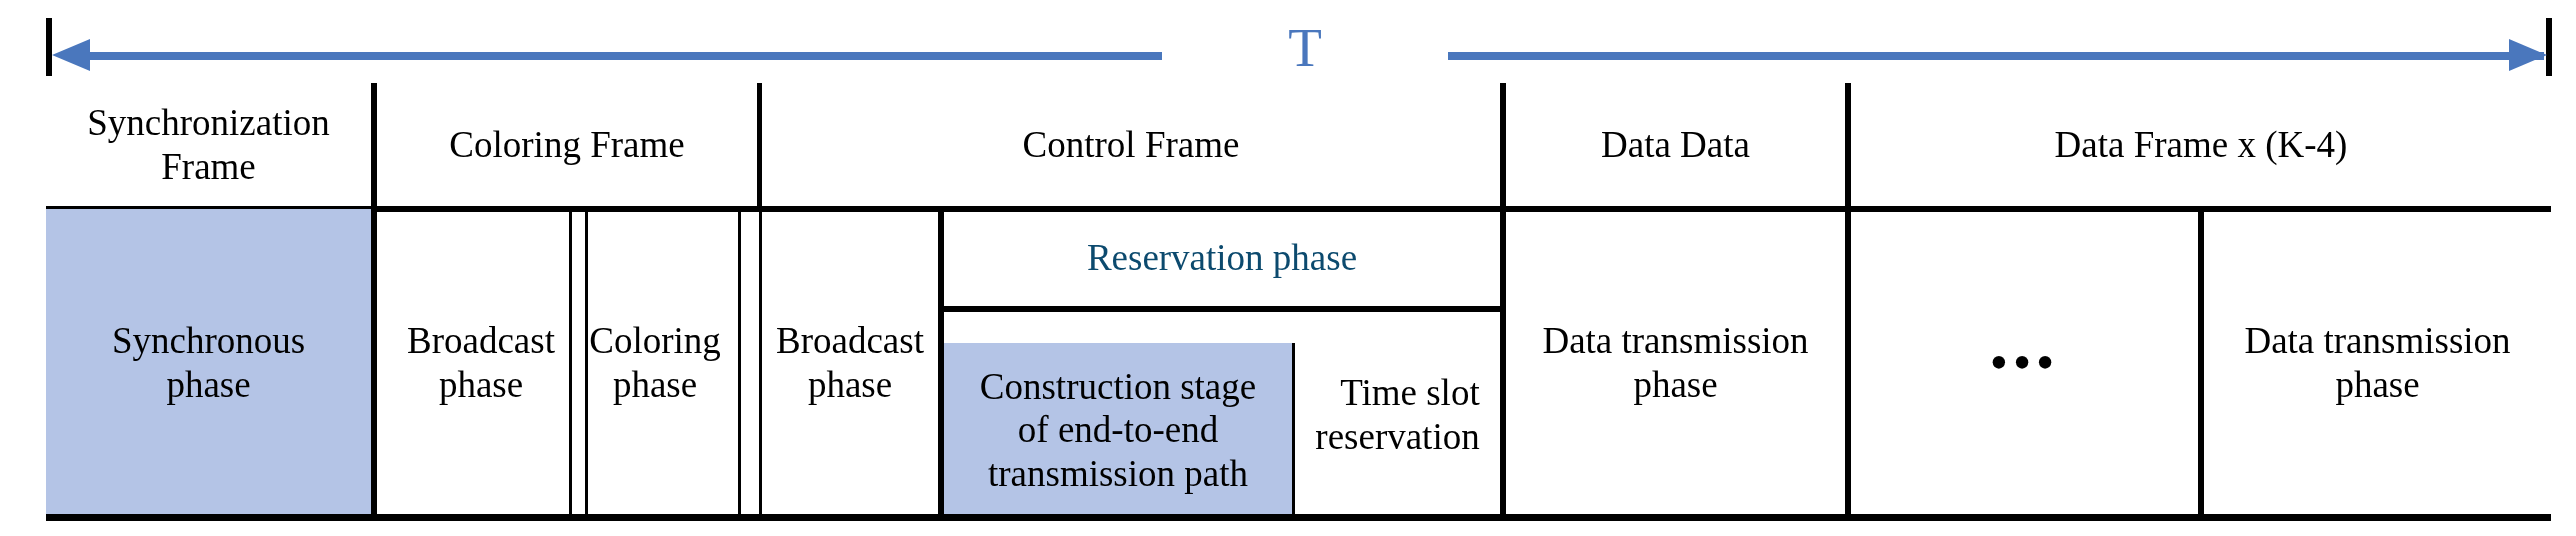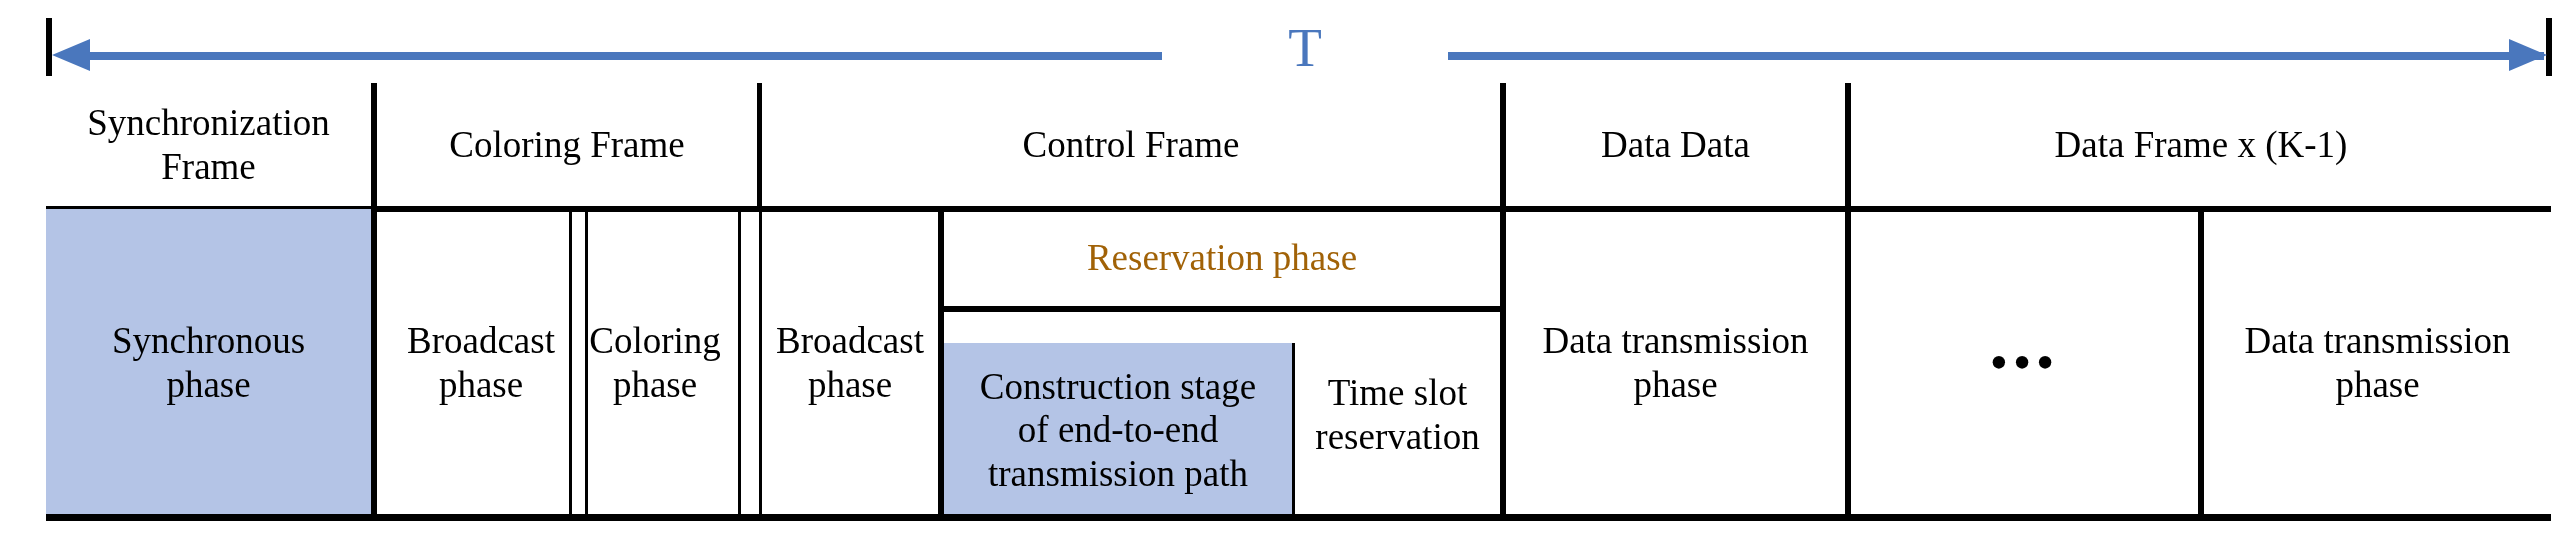--- a/index.html
+++ b/index.html
@@ -140,21 +140,21 @@
     position: absolute;
     left: 0;
     top: 0;
     right: 0;
     height: 97px;
     box-sizing: border-box;
     display: flex;
     align-items: center;
     justify-content: center;
     font-size: 37px;
-    color: #a16207;
+    color: #0c4a6e;
   }
   #reservation-divider {
     position: absolute;
     left: 0;
     right: 0;
     top: 97px;
     height: 5.8px;
     background: #000000;
   }
   #reservation-bottom {
@@ -222,21 +222,21 @@
 
       <div class="cell" style="left:713px; width:744px;justify-content:flex-end;">
         <span class="txt">Control Frame</span>
       </div>
 
       <div class="cell" style="left:1457px; width:345px;">
         <span class="txt">Data Data</span>
       </div>
 
       <div class="cell flush-right" style="left:1802px; width:703px;">
-        <span class="txt">Data Frame  x (K-1)</span>
+        <span class="txt">Data Frame  x (K-4)</span>
       </div>
     </div>
 
     <div class="hbar" id="bar-mid"></div>
 
     <div class="row" id="row-phase">
 
       <div class="cell blue flush-left" style="left:0px; width:328px;">
         <span class="txt">
           <span>Synchronous</span><br>
@@ -273,21 +273,21 @@
         <div id="reservation-bottom">
 
           <div class="subcell blue" style="left:0px; width:351px; border-right:3.3px solid #000;margin-top:31px;">
             <span class="txt">
               <span>Construction stage</span><br>
               <span>of end-to-end</span><br>
               <span>transmission path</span>
             </span>
           </div>
 
-          <div class="subcell" style="left:351px; right:0;">
+          <div class="subcell" style="left:351px; right:0;text-align:right;">
             <span class="txt">
               <span>Time slot</span><br>
               <span>reservation</span>
             </span>
           </div>
         </div>
       </div>
 
       <div class="cell" style="left:1457px; width:345px;">
         <span class="txt">

